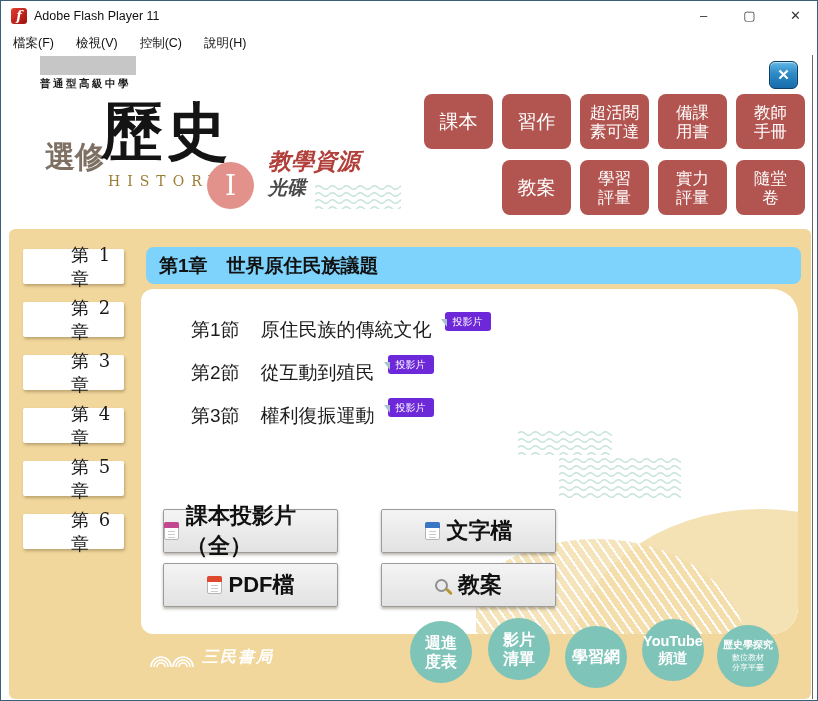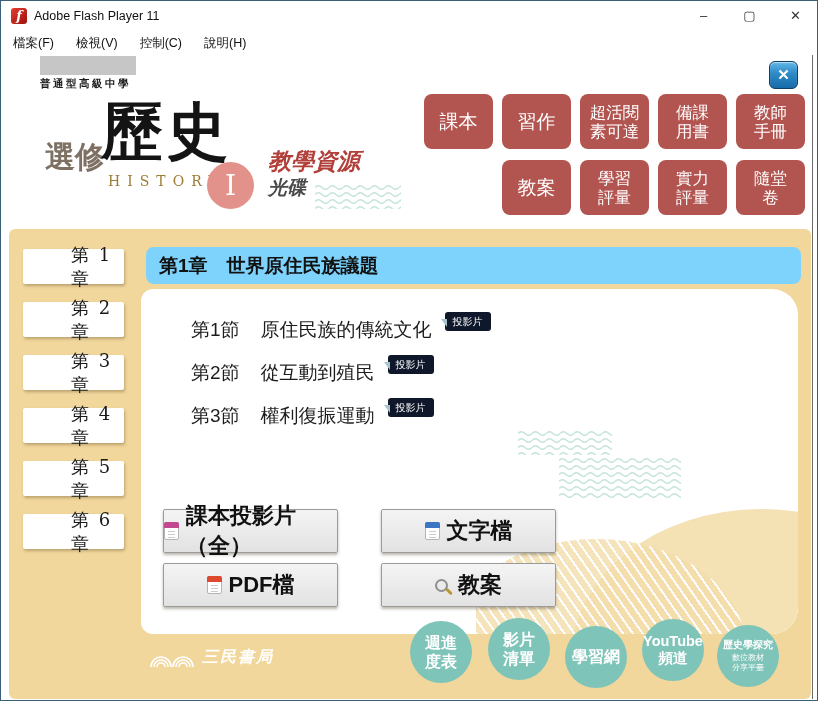--- a/index.html
+++ b/index.html
@@ -73,21 +73,21 @@
     border-radius:8px; font-size:19px; font-weight:bold; color:#111;
     line-height:37px; padding-left:13px; }
 
   .main-panel { left:140px; top:234px; width:657px; height:345px; background:#fff;
     border-radius:12px 26px 26px 12px; overflow:hidden; }
 
   .section-row { position:absolute; left:50px; display:flex; align-items:center; cursor:pointer; z-index:2; }
   .sec-no { font-size:19px; color:#1c1c1c; }
   .sec-title { font-size:19px; color:#1c1c1c; margin-left:21px; }
   .badge { position:relative; margin-left:13px; align-self:flex-start; margin-top:-5px;
-    background:#0f172a; color:#fff; font-size:10px; padding:2.5px 8px; border-radius:3px;
+    background:#6d28d9; color:#fff; font-size:10px; padding:2.5px 8px; border-radius:3px;
     white-space:nowrap; cursor:pointer; }
   .badge::before { content:""; position:absolute; left:-4px; top:7px; width:0; height:0;
     border-top:8px solid #a9c4cf; border-left:6px solid transparent; }
 
   
   .waves { position:absolute; z-index:1; }
   .hills { position:absolute; right:0; bottom:0; width:322px; height:150px; overflow:hidden;
     border-bottom-right-radius:26px; z-index:0; }
   .hill-solid { position:absolute; left:95px; top:25px; width:380px; height:300px;
     border-radius:50%; background:#f4e1b4; }

